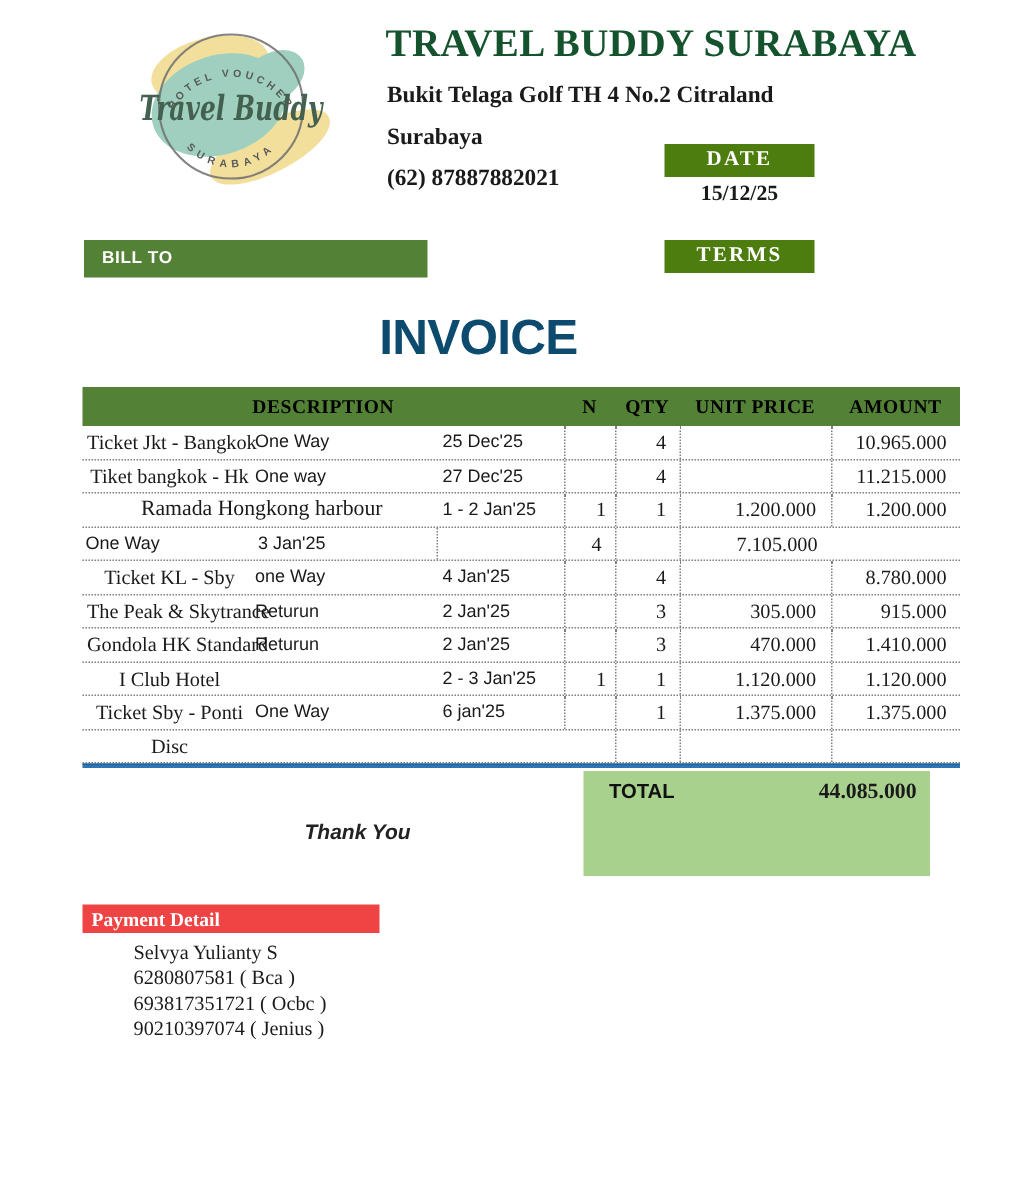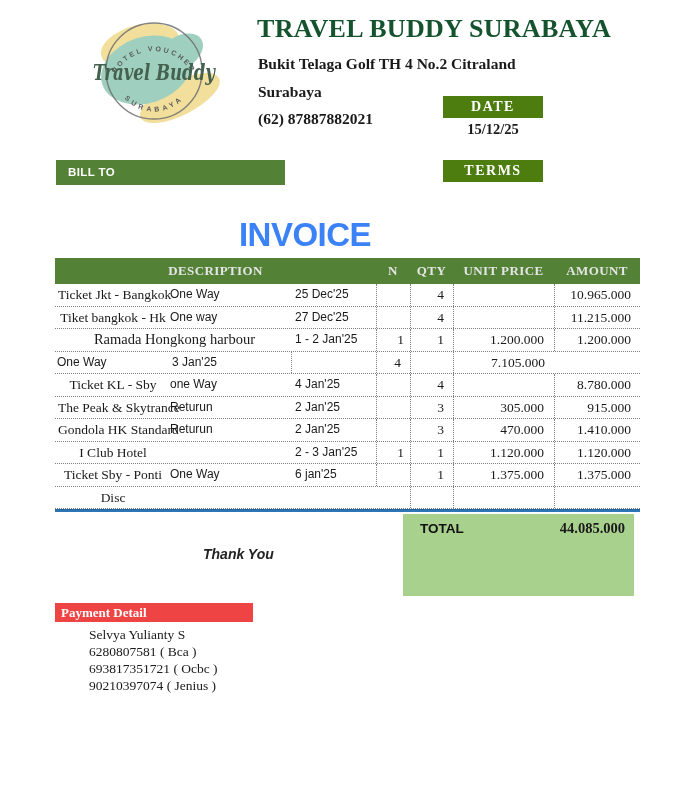--- a/index.html
+++ b/index.html
@@ -23,29 +23,29 @@
   }
   .date-box { left:443px; top:96px; width:100px; height:22px; line-height:22px; font-size:14px; letter-spacing:1.5px; }
   .terms-box { left:443px; top:160px; width:100px; height:22px; line-height:22px; font-size:14px; letter-spacing:1.5px; }
   .date-value { position:absolute; left:443px; top:121px; width:100px; text-align:center; font-weight:bold; font-size:14.5px; }
   .billto-box {
     position:absolute; left:56px; top:160px; width:229px; height:25px; line-height:25px;
     background:#538135; color:#fff; font-family:"Liberation Sans", sans-serif;
     font-weight:bold; font-size:11.5px; padding-left:12px; letter-spacing:.4px; text-align:left;
   }
   .invoice-title {
-    position:absolute; left:225px; top:216px; width:160px; text-align:center;
+    position:absolute; left:225px; top:206px; width:160px; text-align:right;
     font-family:"Liberation Sans", sans-serif; font-weight:bold; font-size:33px;
-    color:#3b82f6; letter-spacing:-.5px;
+    color:#0c4a6e; letter-spacing:-.5px;
   }
   
   .inv-table { position:absolute; left:55px; top:258px; width:585px; }
   .grid-row { display:grid; grid-template-columns:113px 123px 85px 34px 43px 101px 86px; }
   .thead {
-    height:26px; background:#538135; color:#e5e5e5; font-weight:bold; font-size:13px;
+    height:26px; background:#538135; color:#000000; font-weight:bold; font-size:13px;
     align-items:center; letter-spacing:.4px;
   }
   .th { text-align:center; }
   .th-desc { grid-column:1 / 4; }
   .trow { height:22.5px; border-bottom:1px dotted #7f7f7f; }
   .trow > div { line-height:21.5px; white-space:nowrap; overflow:visible; }
   .c-name { font-size:13.5px; padding-left:3px;text-align:center; }
   .c-name.span2 { grid-column:1 / 3; font-size:14.5px; }
   .c-way  { font-family:"Liberation Sans", sans-serif; font-size:12px; padding-left:2px; }
   .c-date { font-family:"Liberation Sans", sans-serif; font-size:12px; padding-left:4px; }
@@ -54,21 +54,21 @@
   }
   .c-n   { padding-right:6px; }
   .c-qty { padding-right:9px; }
   .c-unit{ padding-right:10px; }
   .c-amt { padding-right:9px; }
   .trow-disc .c-n { border-left:none; }
   .blue-line { height:3px; background:#2e75b6; border-top:1px solid #256499; }
   
   .total-area { position:relative; height:90px; }
   .total-box {
-    position:absolute; left:348px; top:2px; width:231px; height:82px; background:#a9d18e;
+    position:absolute; left:334px; top:2px; width:231px; height:70px; background:#a9d18e;
   }
   .total-inner { display:flex; justify-content:space-between; padding:6px 9px 0 17px; align-items:baseline; }
   .total-label { font-family:"Liberation Sans", sans-serif; font-weight:bold; font-size:13.5px; color:#111; }
   .total-value { font-weight:bold; font-size:14.5px; }
   .thank-you {
     position:absolute; left:148px; top:34px;
     font-family:"Liberation Sans", sans-serif; font-weight:bold; font-style:italic; font-size:14px; color:#222;
   }
   
   .payment-bar {

